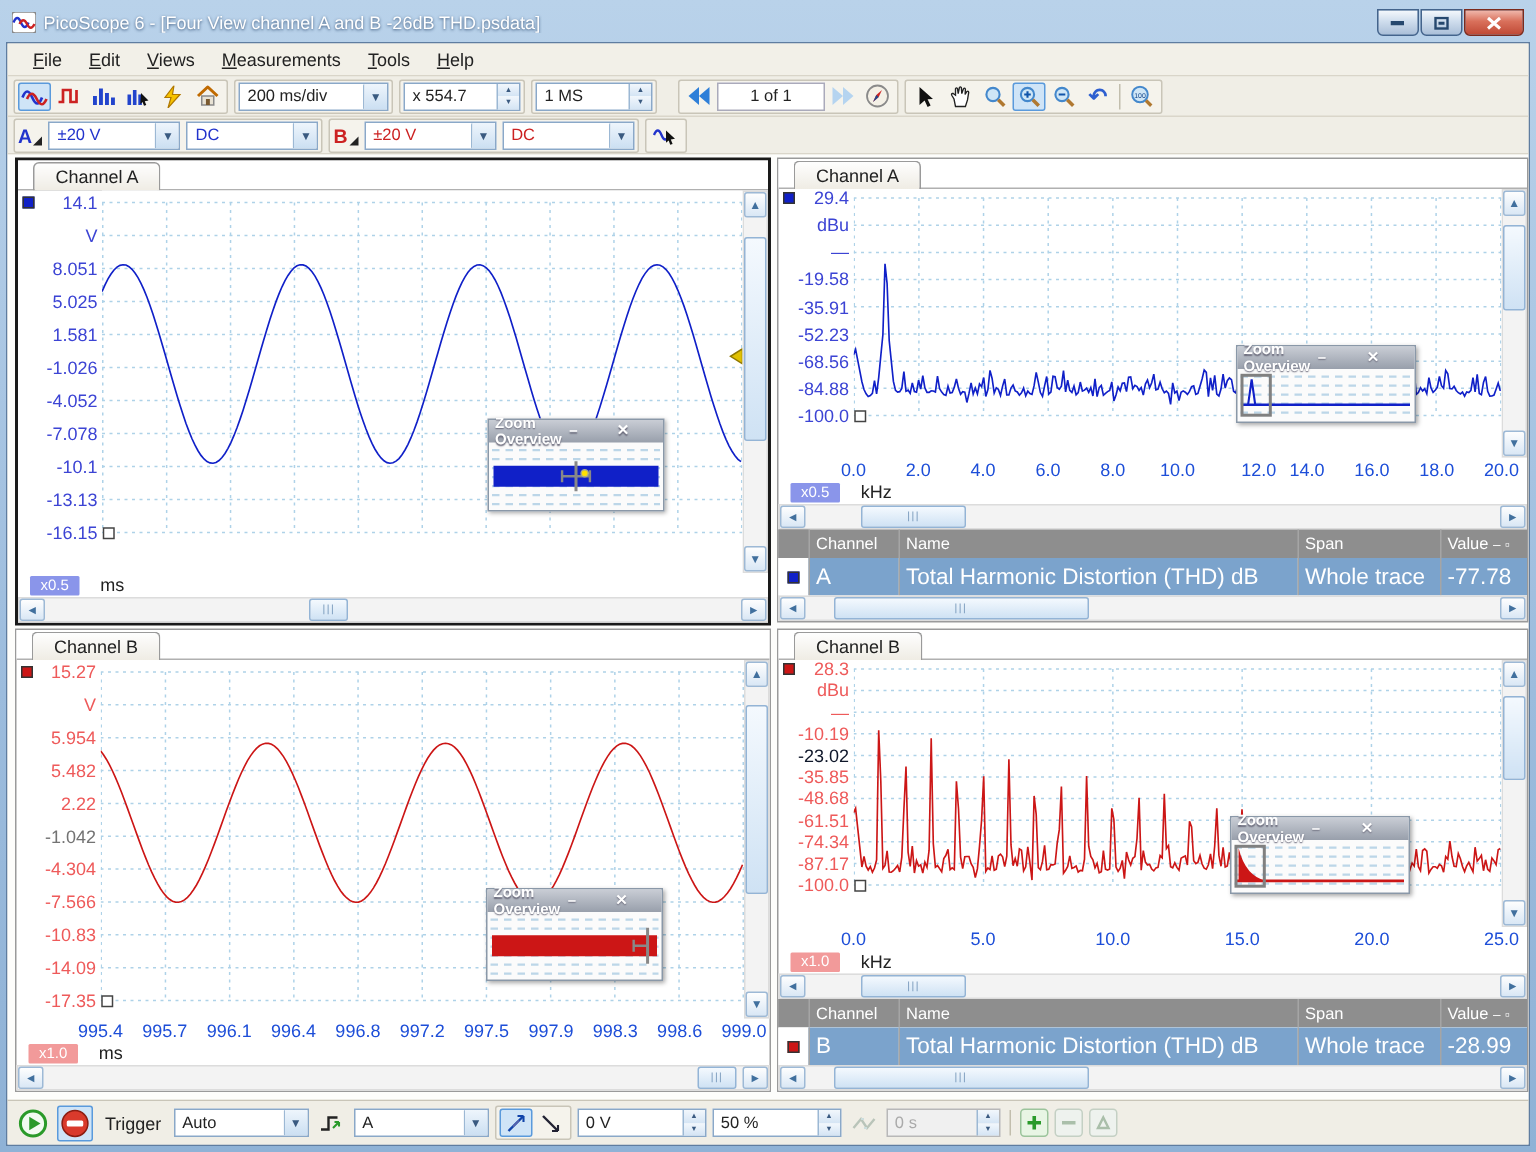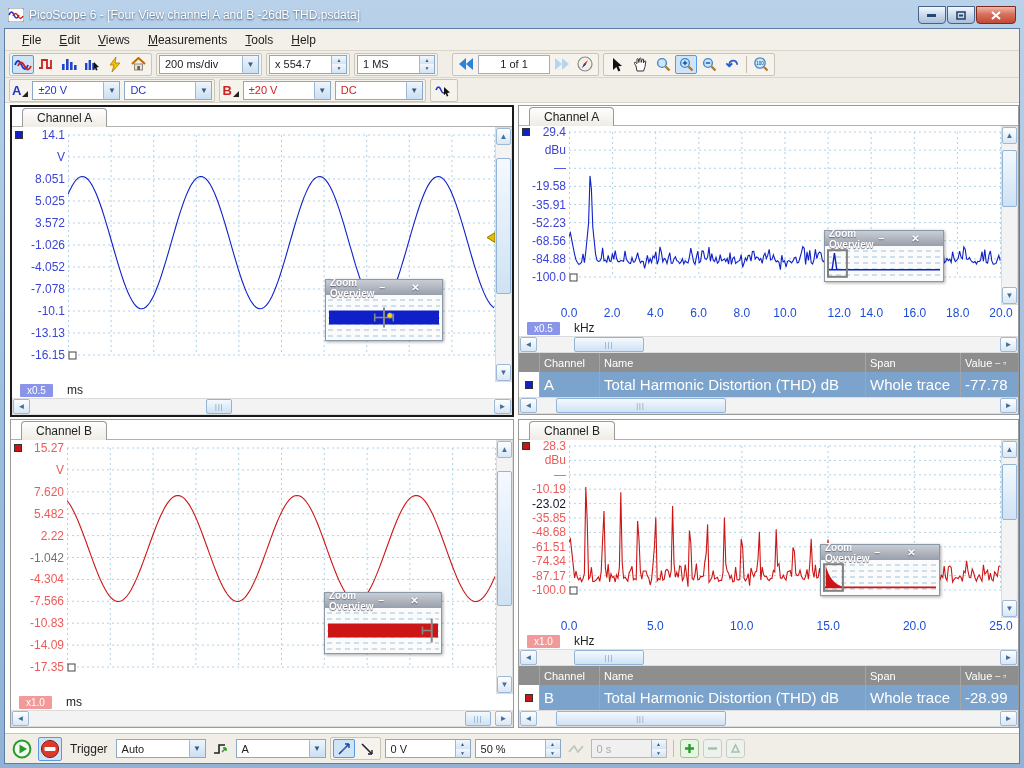--- a/index.html
+++ b/index.html
@@ -336,21 +336,21 @@
       <div class="panel focus" style="left:5px;top:2px;width:504px;height:312px;">
           <div class="tabrow">
             <div class="tab"><span>Channel A</span></div>
           </div>
           <div class="chart-body" style="flex: 1 1 0%;">
             <div class="ylabs" style="width: 56px; text-decoration: underline;">
               <div class="ylab" style="top: 1px; color: rgb(60, 68, 212);">14.1</div>
               <div class="ylab" style="top: 23px; color: rgb(60, 68, 212);">V</div>
               <div class="ylab" style="top: 45px; color: rgb(60, 68, 212);">8.051</div>
               <div class="ylab" style="top: 67px; color: rgb(60, 68, 212);">5.025</div>
-              <div class="ylab" style="top: 89px; color: rgb(60, 68, 212);">3.572</div>
+              <div class="ylab" style="top: 89px; color: rgb(60, 68, 212);">1.581</div>
               <div class="ylab" style="top: 111px; color: rgb(60, 68, 212);">-1.026</div>
               <div class="ylab" style="top: 133px; color: rgb(60, 68, 212);">-4.052</div>
               <div class="ylab" style="top: 155px; color: rgb(60, 68, 212);">-7.078</div>
               <div class="ylab" style="top: 177px; color: rgb(60, 68, 212);">-10.1</div>
               <div class="ylab" style="top: 199px; color: rgb(60, 68, 212);">-13.13</div>
               <div class="ylab" style="top: 221px; color: rgb(60, 68, 212);">-16.15</div>
               <div class="chmark" style="background: rgb(16, 32, 200); top: 4px;"></div>
             </div>
             <div class="plot">
               <svg width="427" height="240">
@@ -558,21 +558,21 @@
           </div>
         </div>
       <div class="panel" style="left:5px;top:316px;width:504px;height:309px;">
           <div class="tabrow">
             <div class="tab"><span>Channel B</span></div>
           </div>
           <div class="chart-body" style="flex: 1 1 0%;">
             <div class="ylabs" style="width: 56px;">
               <div class="ylab" style="top: 1px; color: rgb(238, 90, 90);">15.27</div>
               <div class="ylab" style="top: 22.9px; color: rgb(238, 90, 90);">V</div>
-              <div class="ylab" style="top: 44.8px; color: rgb(238, 90, 90);">7.620</div>
+              <div class="ylab" style="top: 44.8px; color: rgb(238, 90, 90);">5.954</div>
               <div class="ylab" style="top: 66.7px; color: rgb(238, 90, 90);">5.482</div>
               <div class="ylab" style="top: 88.6px; color: rgb(238, 90, 90);">2.22</div>
               <div class="ylab" style="top: 110.5px; color: #737373;">-1.042</div>
               <div class="ylab" style="top: 132.4px; color: rgb(238, 90, 90);">-4.304</div>
               <div class="ylab" style="top: 154.3px; color: rgb(238, 90, 90);">-7.566</div>
               <div class="ylab" style="top: 176.2px; color: rgb(238, 90, 90);">-10.83</div>
               <div class="ylab" style="top: 198.1px; color: rgb(238, 90, 90);">-14.09</div>
               <div class="ylab" style="top: 220px; color: rgb(238, 90, 90);">-17.35</div>
               <div class="chmark" style="background: rgb(204, 22, 22); top: 4px;"></div>
             </div>
@@ -605,20 +605,33 @@
               </svg>
             </div>
             <div class="vscroll">
               <span class="sb-btn">▲</span>
               <div class="sb-track">
                 <div class="sb-thumb" style="top: 6%; height: 62%;"></div>
               </div>
               <span class="sb-btn">▼</span>
             </div>
           </div>
+          <div class="xaxis" style="margin-left: 56px; margin-right: 17px;">
+            <div class="xlab" style="left: 0%;">995.4</div>
+            <div class="xlab" style="left: 10%;">995.7</div>
+            <div class="xlab" style="left: 20%;">996.1</div>
+            <div class="xlab" style="left: 30%;">996.4</div>
+            <div class="xlab" style="left: 40%;">996.8</div>
+            <div class="xlab" style="left: 50%;">997.2</div>
+            <div class="xlab" style="left: 60%;">997.5</div>
+            <div class="xlab" style="left: 70%;">997.9</div>
+            <div class="xlab" style="left: 80%;">998.3</div>
+            <div class="xlab" style="left: 90%;">998.6</div>
+            <div class="xlab" style="left: 100%;">999.0</div>
+          </div>
           <div class="badgerow">
             <span class="badge" style="background: rgb(242, 154, 154);">x1.0</span>
             <span class="unit">ms</span>
           </div>
           <div class="hscroll">
             <span class="sb-btn">◄</span>
             <div class="sb-track">
               <div class="sb-thumb" style="width: 26px; right: 4px;">|||</div>
             </div>
             <span class="sb-btn">►</span>

